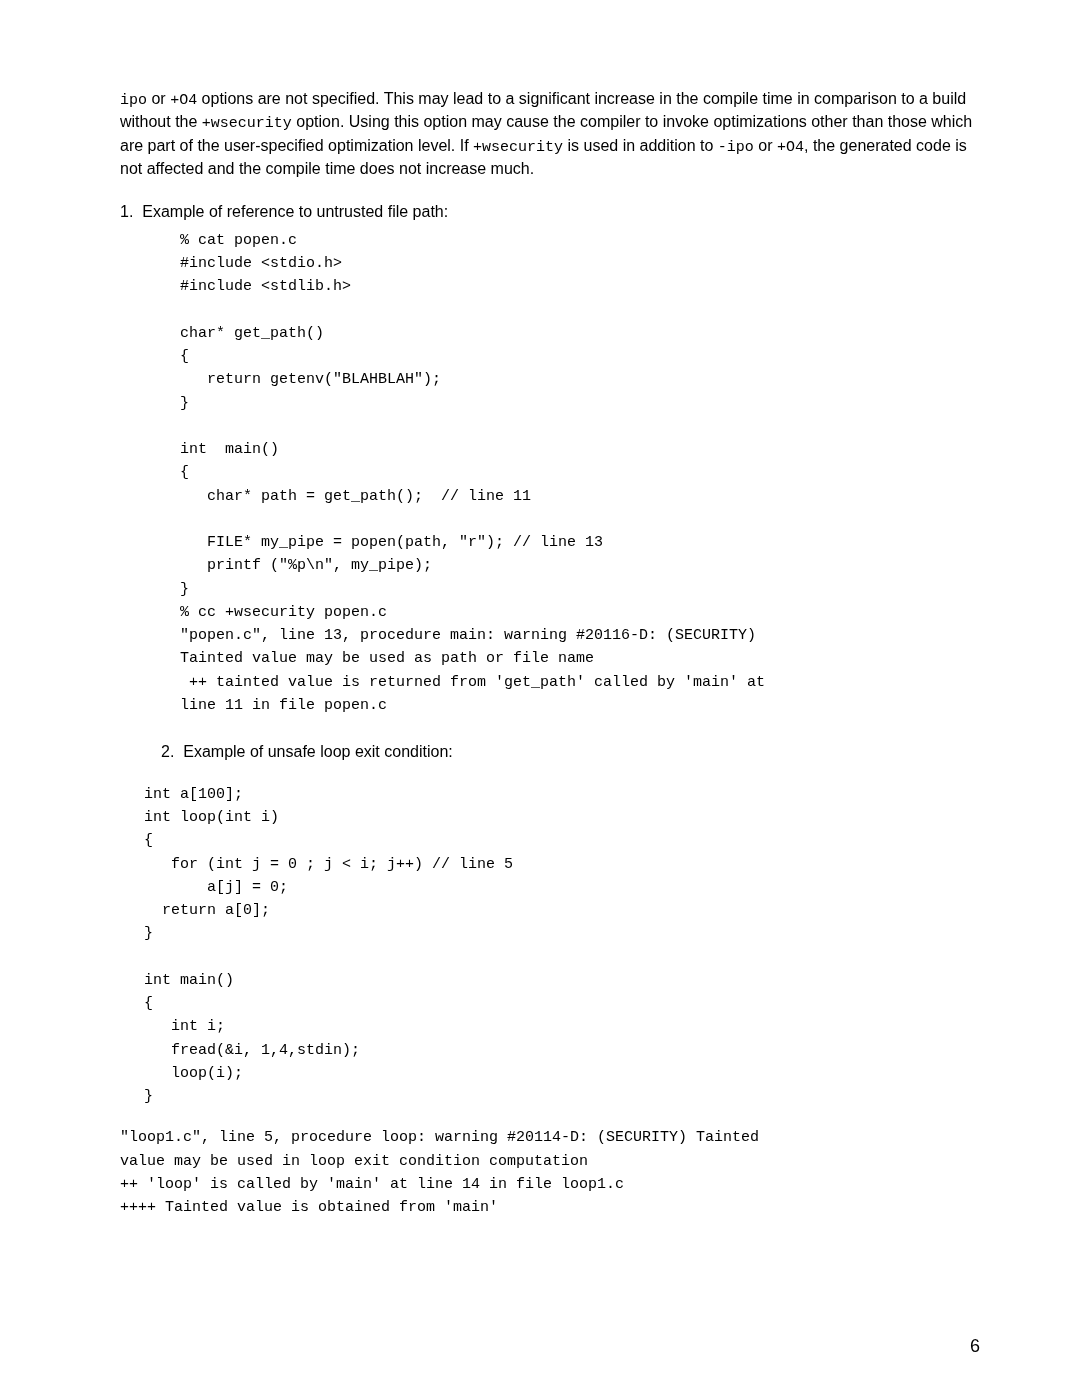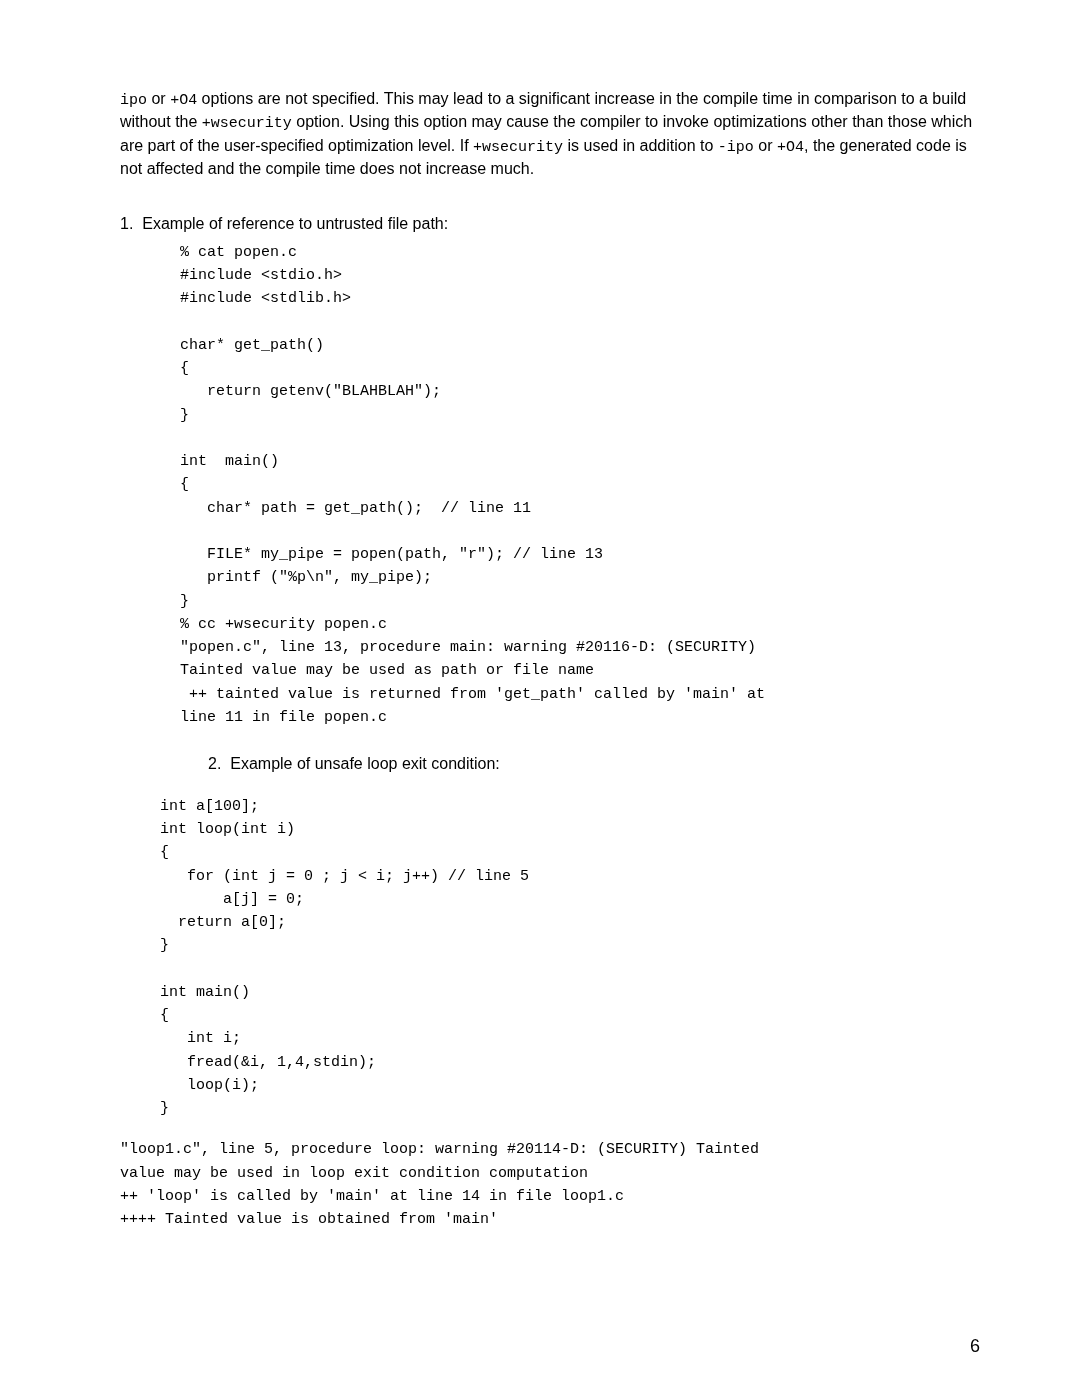--- a/index.html
+++ b/index.html
@@ -18,42 +18,42 @@
   }
   .code-inline {
     font-family: "Courier New", Courier, monospace;
     font-size: 15px;
   }
   p {
     margin: 0 0 18px 0;
     line-height: 1.35;
   }
   .para1 {
-    margin-bottom: 34px;
+    margin-bottom: 22px;
   }
   .numbered {
     margin-bottom: 6px;
   }
   pre {
     font-family: "Courier New", Courier, monospace;
     font-size: 15px;
     line-height: 1.55;
     white-space: pre;
     margin: 0 0 20px 0;
   }
   .code-block-1 {
     margin-left: 60px;
     margin-bottom: 24px;
   }
   .list-sub {
-    margin-left: 88px;
+    margin-left: 41px;
     margin-bottom: 20px;
   }
   .code-block-2 {
-    margin-left: 40px;
+    margin-left: 24px;
     margin-bottom: 18px;
   }
   .code-block-3 {
     margin-left: 0;
   }
   .page-number {
     position: absolute;
     bottom: 40px;
     right: 100px;
     font-size: 18px;

